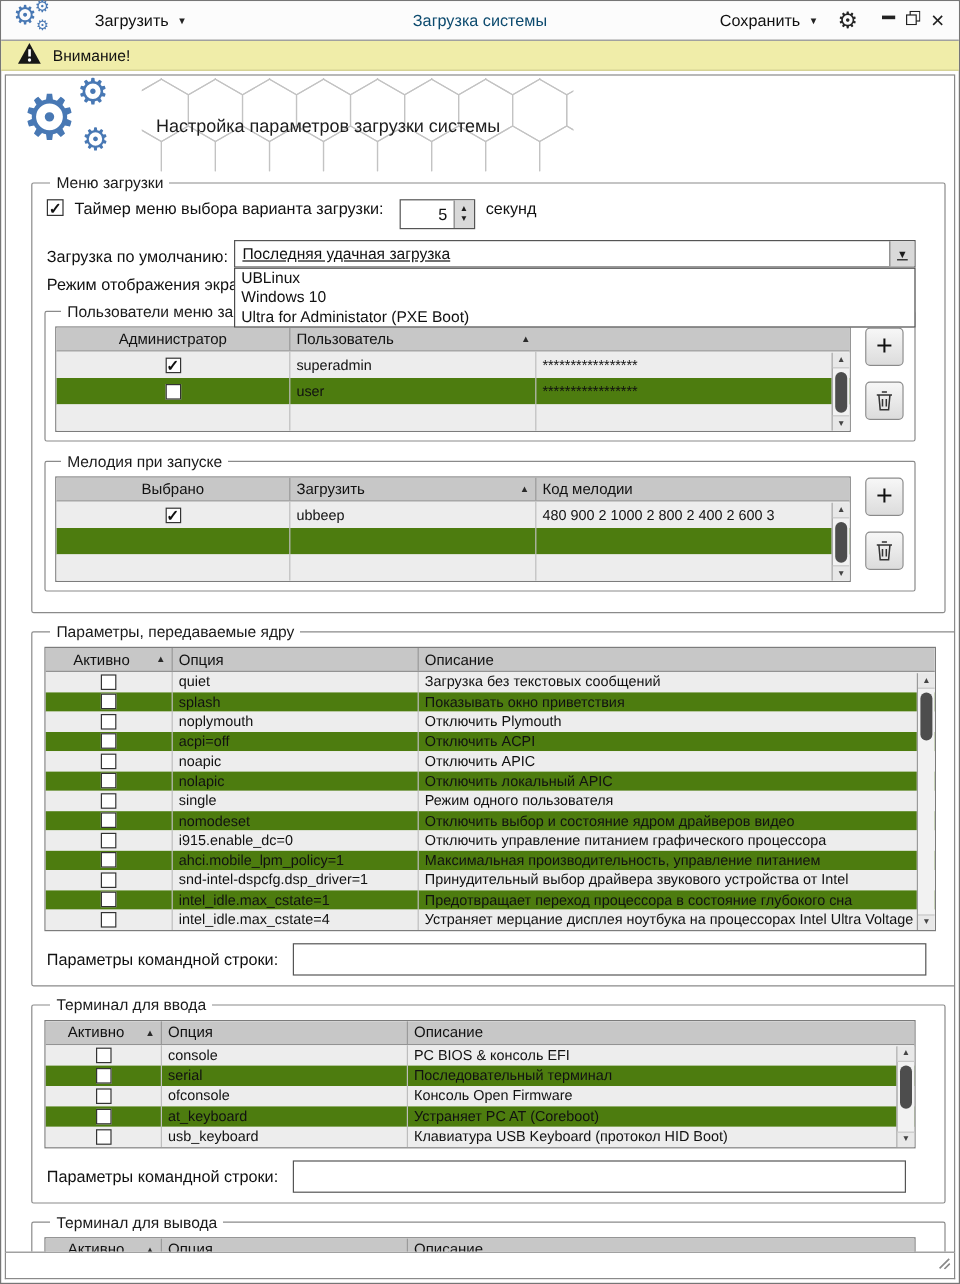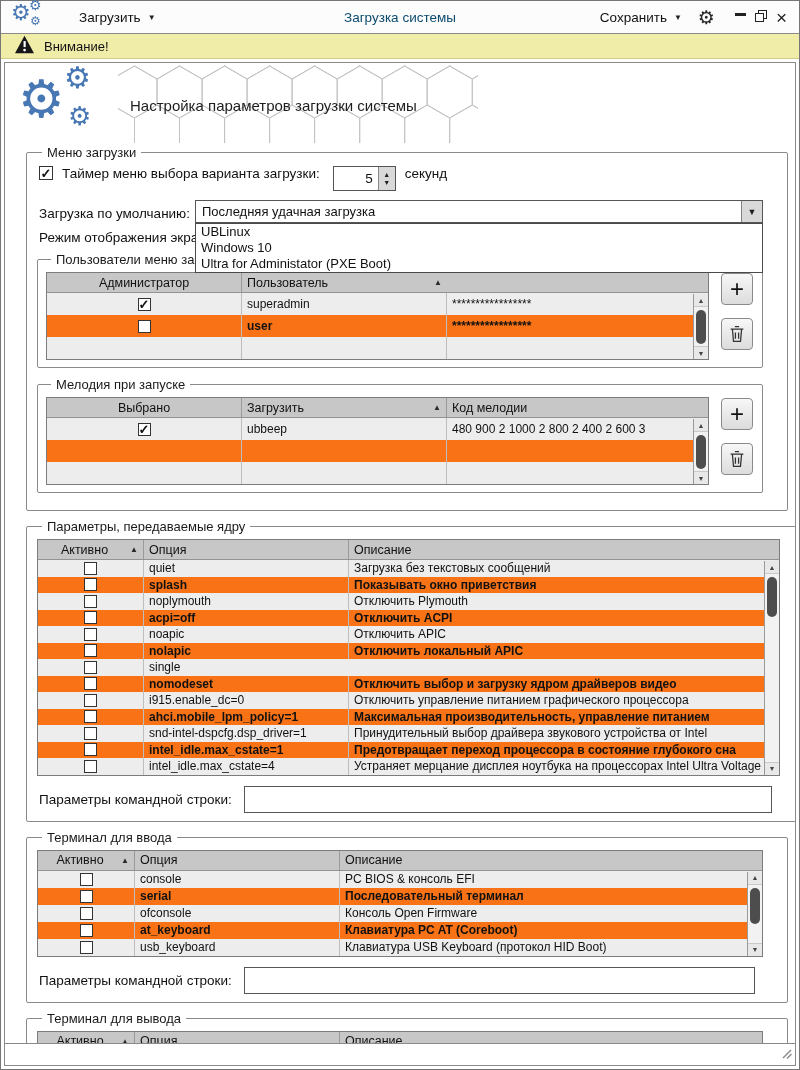--- a/index.html
+++ b/index.html
@@ -45,41 +45,41 @@
   .row { display:flex; align-items:flex-start; font-size:13.5px; }
   .timer-row { gap:9px; margin:4px 0 9px 2px; }
   .checkbox { width:14px; height:14px; border:1px solid #333; background:#fff; display:inline-flex; align-items:center; justify-content:center; flex:0 0 auto; }
   .checkbox.checked::after { content:"✓"; font-size:13px; font-weight:bold; color:#111; line-height:1; }
   .spin { display:flex; width:63px; height:25px; border:1px solid #555; background:#fff; margin-left:4px; }
   .spin-val { flex:1; text-align:right; font-size:13.5px; padding:4px 5px 0 0; }
   .spin-btns { width:17px; background:#d9d9d9; border-left:1px solid #878787; display:flex; flex-direction:column; align-items:center; justify-content:center; gap:1px; font-size:7px; color:#1d1d1d; }
 
   .combo-row { align-items:center; margin:0 0 0 2px; position:relative; z-index:40; }
   .lbl-default { width:156px; flex:0 0 auto; padding-top:4px; }
-  .combo-wrap { flex:1; position:relative; }
+  .combo-wrap { flex:1; position:relative;text-decoration:underline; }
   .combo { display:flex; align-items:center; height:23px; border:1px solid #555; background:#fff; }
   .combo-val { flex:1; font-size:13px; padding:0 6px; white-space:nowrap; overflow:hidden; }
   .combo-btn { width:21px; align-self:stretch; background:#d9d9d9; border-left:1px solid #828282; display:flex; align-items:center; justify-content:center; font-size:9px; color:#1d1d1d; }
   .dropdown { position:absolute; left:0; right:0; top:23px; background:#fff; border:1px solid #4a4a4a; z-index:50; }
   .dd-item { font-size:13px; height:16px; line-height:16px; padding:0 5px; white-space:nowrap; }
 
   .display-row { margin:7px 0 4px 2px; height:18px; overflow:hidden; }
 
   
   .tablezone { display:flex; align-items:flex-start; gap:11px; margin-top:3px; }
   .tbl-outer { flex:1; position:relative; border:1px solid #7c7c7c; background:#fff; overflow:hidden; }
   .thead { display:flex; background:#c7c7c7; border-bottom:1px solid #939393; height:20px; font-size:12.5px; }
   .thead .tc { display:flex; align-items:center; padding:0 5px; border-right:1px solid #9a9a9a; overflow:hidden; white-space:nowrap; }
   .thead .tc:last-child { border-right:none; }
   .hc-label { }
   .hc-label.centered { flex:1; text-align:center; }
   .sort-arrow { font-size:8px; color:#2a2a2a; margin-left:auto; padding-left:4px; }
   .trow { display:flex; font-size:12px; align-items:center; }
   .trow.even { background:#ededed; }
-  .trow.odd { background:#f97316;font-weight:bold; }
+  .trow.odd { background:#4d7c0f; }
   .trow .tc { height:100%; display:flex; align-items:center; padding:0 5px; border-right:1px solid #bdbdbd; overflow:hidden; white-space:nowrap; }
   .trow .tc:last-child { border-right:none; }
   .tc.ccheck { justify-content:center; }
   .tc .checkbox { width:13px; height:13px; }
   .rows22 .trow { height:22px; }
   .rows17 .trow { height:17px; }
   .rows165 .trow { height:16.5px; }
 
   
   .cols-users .c0 { width:195px; flex:0 0 auto; }
@@ -406,27 +406,28 @@
                     <span class="checkbox"></span>
                   </div>
                   <div class="tc c1">nolapic</div>
                   <div class="tc c2">Отключить локальный APIC</div>
                 </div>
                 <div class="trow even">
                   <div class="tc c0 ccheck">
                     <span class="checkbox"></span>
                   </div>
                   <div class="tc c1">single</div>
+                  <div class="tc c2">Режим одного пользователя</div>
                 </div>
                 <div class="trow odd">
                   <div class="tc c0 ccheck">
                     <span class="checkbox"></span>
                   </div>
                   <div class="tc c1">nomodeset</div>
-                  <div class="tc c2">Отключить выбор и загрузку ядром драйверов видео</div>
+                  <div class="tc c2">Отключить выбор и состояние ядром драйверов видео</div>
                 </div>
                 <div class="trow even">
                   <div class="tc c0 ccheck">
                     <span class="checkbox"></span>
                   </div>
                   <div class="tc c1">i915.enable_dc=0</div>
                   <div class="tc c2">Отключить управление питанием графического процессора</div>
                 </div>
                 <div class="trow odd">
                   <div class="tc c0 ccheck">
@@ -508,21 +509,21 @@
                     <span class="checkbox"></span>
                   </div>
                   <div class="tc c1">ofconsole</div>
                   <div class="tc c2">Консоль Open Firmware</div>
                 </div>
                 <div class="trow odd">
                   <div class="tc c0 ccheck">
                     <span class="checkbox"></span>
                   </div>
                   <div class="tc c1">at_keyboard</div>
-                  <div class="tc c2">Клавиатура PC AT (Coreboot)</div>
+                  <div class="tc c2">Устраняет PC AT (Coreboot)</div>
                 </div>
                 <div class="trow even">
                   <div class="tc c0 ccheck">
                     <span class="checkbox"></span>
                   </div>
                   <div class="tc c1">usb_keyboard</div>
                   <div class="tc c2">Клавиатура USB Keyboard (протокол HID Boot)</div>
                 </div>
               </div>
             </div>

